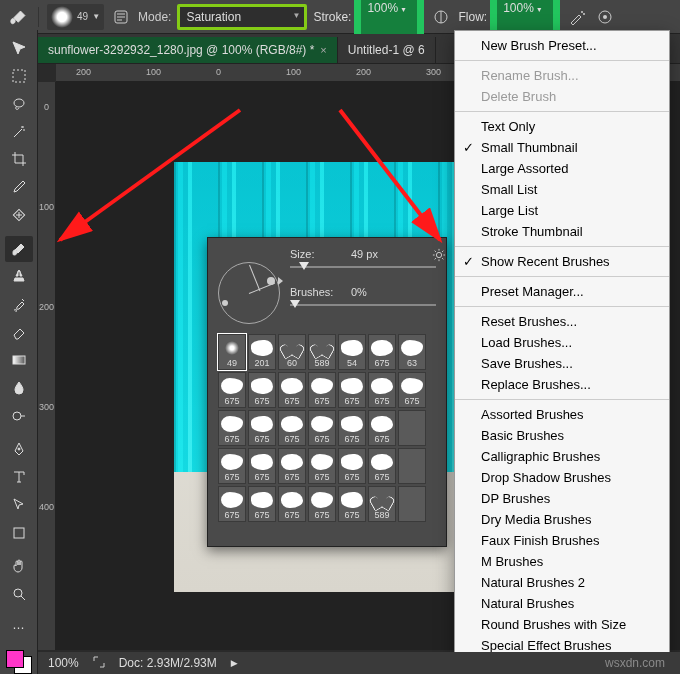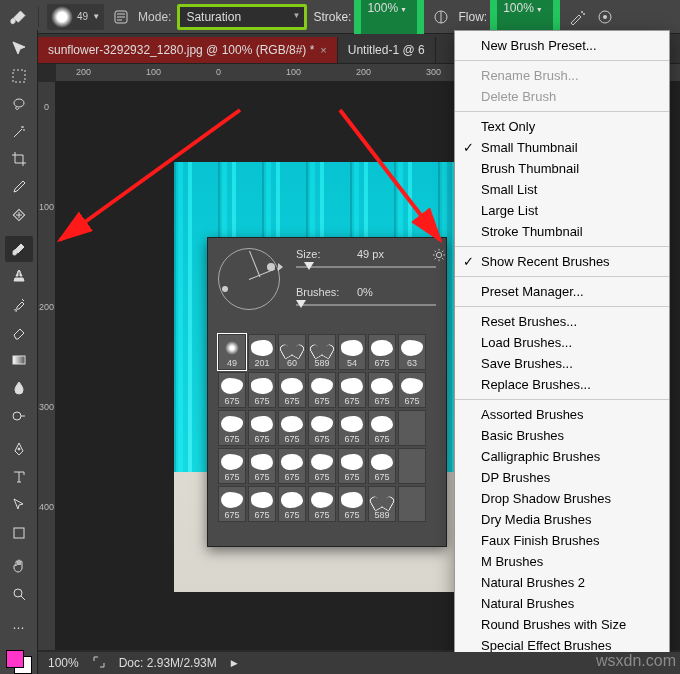--- a/index.html
+++ b/index.html
@@ -15,21 +15,21 @@
 .brush-preset-btn .chev { font-size: 8px; color: #ccc; }
 .mode-label { color: #ccc; font-size: 12px; }
 .mode-select { background: #2e2e2e; border: 3px solid #84cc16; color: #ddd; padding: 3px 18px 3px 6px; border-radius: 2px; min-width: 130px; position: relative; }
 .pct-field { display: flex; align-items: center; gap: 3px; }
 .pct-box { background: #15803d; border: 7px solid #22c55e; padding: 2px 12px 19px 6px; border-radius: 2px; }
 .icon-btn { width: 22px; height: 22px; display: flex; align-items: center; justify-content: center; }
 
 
 .tabs-bar { height: 30px; background: #353535; display: flex; align-items: flex-end; border-bottom: 1px solid #222; position: relative; }
 .tab { padding: 6px 10px; background: #353535; color: #ddd; border-right: 1px solid #222; font-size: 11px; display: flex; align-items: center; gap: 6px; }
-.tab.active { background: #7f1d1d; }
+.tab.active { background: #14532d; }
 .tab .close { font-size: 11px; color: #aaa; }
 
 
 .ruler { height: 18px; background: #3d3d3d; border-bottom: 1px solid #222; position: relative; overflow: hidden; }
 .ruler .label { position: absolute; bottom: 4px; font-size: 9px; color: #bbb; }
 
 
 .workspace { position: absolute; left: 38px; top: 82px; right: 0; bottom: 24px; background: #222; }
 .canvas-bg { position: absolute; left: 118px; top: 80px; width: 480px; height: 430px; background: linear-gradient(#e8e6df,#d9d6cd); }
 .wood { position: absolute; left: 0; top: 0; right: 0; height: 310px;
@@ -49,21 +49,21 @@
 .swatches { margin-top: 8px; width: 26px; height: 26px; position: relative; }
 .swatches .fg { position: absolute; left: 0; top: 0; width: 18px; height: 18px; background: #ff36c9; border: 1px solid #000; }
 .swatches .bg { position: absolute; right: 0; bottom: 0; width: 18px; height: 18px; background: #fff; border: 1px solid #000; }
 
 
 .vruler { position: absolute; left: 38px; top: 82px; width: 18px; bottom: 24px; background: #3d3d3d; border-right: 1px solid #222; }
 .vruler .vtick { position: absolute; left: 0; width: 100%; font-size: 9px; color: #bbb; text-align: center; }
 
 
 .brush-popover { position: absolute; left: 207px; top: 237px; width: 240px; height: 310px; background: #4a4a4a; border: 1px solid #222; box-shadow: 0 4px 12px rgba(0,0,0,0.5); }
-.bp-top { display: flex; padding: 10px 10px 4px 10px; gap: 16px; }
+.bp-top { display: flex; padding: 10px 10px 4px 10px; gap: 10px; align-items: flex-end; }
 .angle-picker { width: 62px; height: 62px; border: 1px solid #aaa; border-radius: 50%; position: relative; }
 .angle-picker .h { position:absolute; left:50%; top:50%; width:28px; height:1px; background:#ccc; transform-origin:left center; transform: rotate(-22deg); }
 .angle-picker .v { position:absolute; left:50%; top:50%; width:1px; height:28px; background:#ccc; transform-origin:top center; transform: translateY(-28px) rotate(-22deg); }
 .angle-picker .d1 { position:absolute; width:8px; height:8px; border-radius:50%; background:#ccc; left:calc(50% + 22px); top:calc(50% - 12px); transform:translate(-50%,-50%);}
 .angle-picker .d2 { position:absolute; width:6px; height:6px; border-radius:50%; background:#ccc; left:calc(50% - 24px); top:calc(50% + 10px); transform:translate(-50%,-50%);}
 .angle-picker .arrow { position:absolute; left:calc(50% + 29px); top:calc(50% - 16px); width:0;height:0;border-left:5px solid #ccc;border-top:4px solid transparent;border-bottom:4px solid transparent;}
 .bp-sliders { flex: 1; }
 .bp-row { display: flex; align-items: center; gap: 6px; margin-bottom: 4px; }
 .bp-row .lbl { width: 55px; font-size: 11px; color: #ddd; }
 .bp-row .val { font-size: 11px; color: #ddd; }
@@ -94,21 +94,21 @@
 .context-menu .mi.check::before { content: "✓"; position: absolute; left: 8px; }
 .context-menu hr { border: none; border-top: 1px solid #ccc; margin: 4px 0; }
 
 
 .status-bar { position: absolute; left: 38px; right: 0; bottom: 0; height: 22px; background: #3a3a3a; display: flex; align-items: center; padding: 0 10px; gap: 14px; font-size: 11px; color: #ccc; }
 .status-bar .chev { font-size: 9px; }
 
 
 .arrow-svg { position: absolute; pointer-events: none; }
 
-.watermark { position: absolute; right: 4px; bottom: 4px; font-size: 16px; color: #8a8a8a; }
+.watermark { position: absolute; right: 15px; bottom: 4px; font-size: 12px; color: #8a8a8a; }
 </style>
 </head>
 <body>
 
 <div class="options-bar">
   <span class="icon-btn">
     <svg class="brush-tool-icon" viewBox="0 0 24 24">
         <path d="M3 21c3 0 4-2 4-4 0-2-2-3-3-3-2 0-3 2-3 4 0 1 1 3 2 3zM14 4l6 6-9 9-6-6 9-9z" stroke="#ddd" fill="#ddd"></path>
       </svg>
   </span>
@@ -571,39 +571,39 @@
 </div>
 
 <div class="context-menu">
   <div class="mi">New Brush Preset...</div>
   <hr>
   <div class="mi disabled">Rename Brush...</div>
   <div class="mi disabled">Delete Brush</div>
   <hr>
   <div class="mi">Text Only</div>
   <div class="mi check">Small Thumbnail</div>
-  <div class="mi">Brush Thumbnail</div>
+  <div class="mi">Large Assorted</div>
   <div class="mi">Small List</div>
   <div class="mi">Large List</div>
   <div class="mi">Stroke Thumbnail</div>
   <hr>
   <div class="mi check">Show Recent Brushes</div>
   <hr>
   <div class="mi">Preset Manager...</div>
   <hr>
   <div class="mi">Reset Brushes...</div>
   <div class="mi">Load Brushes...</div>
   <div class="mi">Save Brushes...</div>
   <div class="mi">Replace Brushes...</div>
   <hr>
   <div class="mi">Assorted Brushes</div>
   <div class="mi">Basic Brushes</div>
   <div class="mi">Calligraphic Brushes</div>
+  <div class="mi">Drop Shadow Brushes</div>
   <div class="mi">DP Brushes</div>
-  <div class="mi">Drop Shadow Brushes</div>
   <div class="mi">Dry Media Brushes</div>
   <div class="mi">Faux Finish Brushes</div>
   <div class="mi">M Brushes</div>
   <div class="mi">Natural Brushes 2</div>
   <div class="mi">Natural Brushes</div>
   <div class="mi">Round Brushes with Size</div>
   <div class="mi">Special Effect Brushes</div>
   <div class="mi">Square Brushes</div>
 
 </div>

